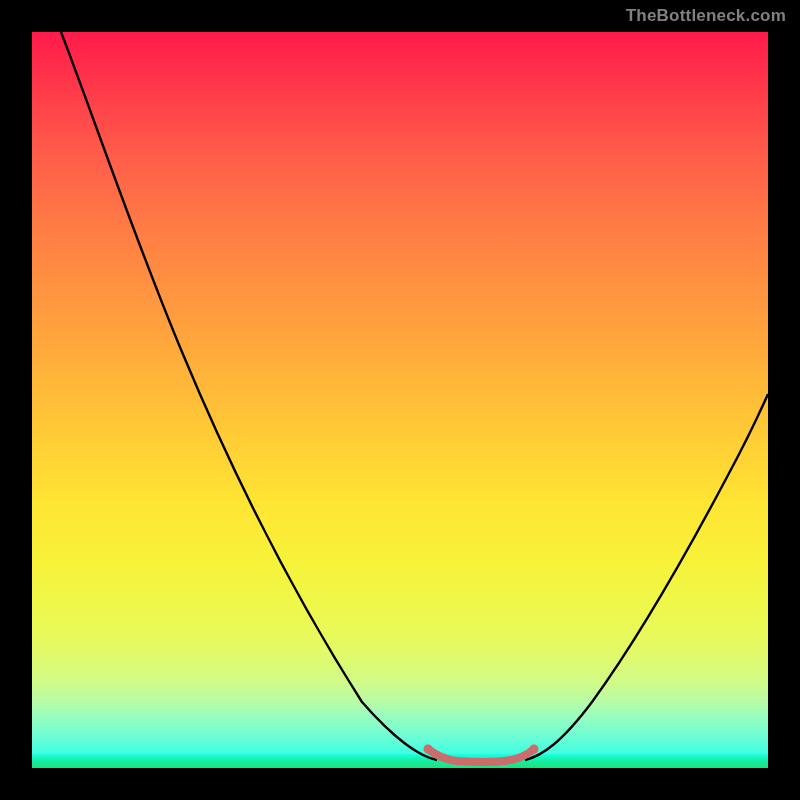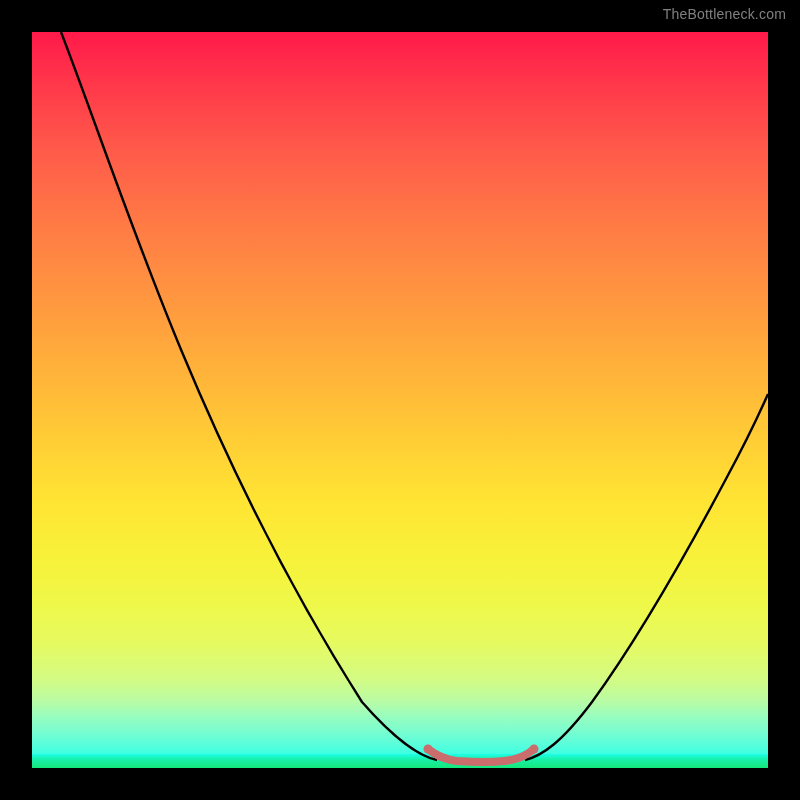--- a/index.html
+++ b/index.html
@@ -50,22 +50,22 @@
     right: 0;
     bottom: 0;
     height: 14px;
     background: linear-gradient(to bottom, #1effe7 0%, #17f0a8 40%, #15e67a 100%);
   }
   .watermark {
     position: absolute;
     top: 6px;
     right: 14px;
     color: #808080;
-    font-size: 14px;
-    font-weight: 400;
+    font-size: 17px;
+    font-weight: 700;
     letter-spacing: 0.2px;
   }
   svg.curves {
     position: absolute;
     left: 0;
     top: 0;
     width: 736px;
     height: 736px;
   }
 </style>

